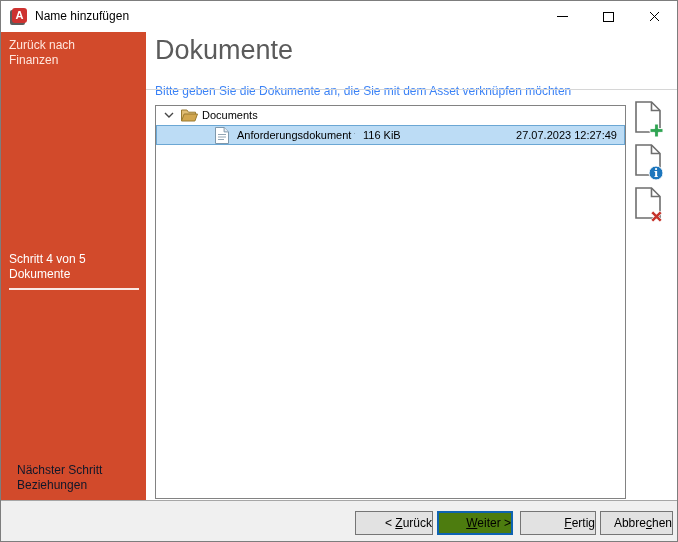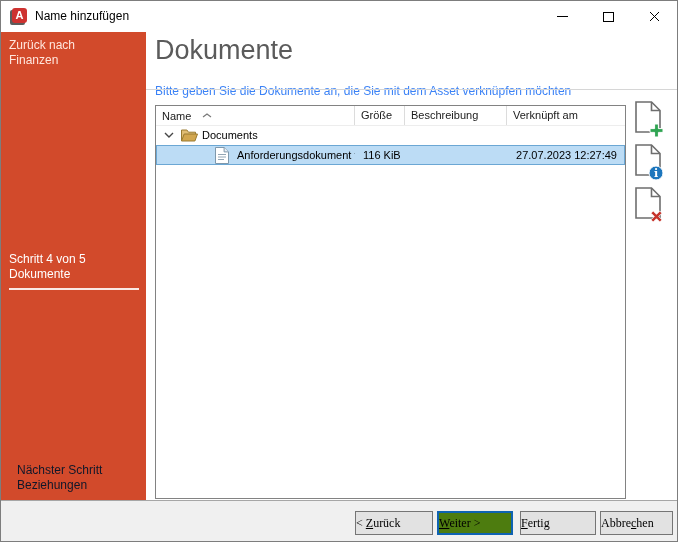--- a/index.html
+++ b/index.html
@@ -54,22 +54,22 @@
   .doc-linked { position:absolute; right:7px; top:3px; }
 
   .action-col { position:absolute; left:487px; top:69px; display:flex; flex-direction:column; gap:8px; }
   .action-btn { position:relative; width:30px; height:35px; background:none; border:none; padding:0; cursor:pointer; }
   .badge { position:absolute; right:-1px; bottom:-2px; }
 
   
   .footer { position:absolute; left:0; bottom:0; width:100%; height:41px; box-sizing:border-box;
             background:#f0f0f0; border-top:1px solid #a6a6a6; }
   .btn { position:absolute; top:10px; height:24px; box-sizing:border-box; background:#e2e2e2;
-         border:1px solid #757575; font-family:Liberation Serif, serif; font-size:12px; color:#000;
-         text-align:left; padding:0; cursor:pointer; }
+         border:1px solid #757575; font-family:Liberation Sans, sans-serif; font-size:12px; color:#000;
+         text-align:right; padding:0; cursor:pointer; }
   .btn-back   { left:354px; width:78px; }
   .btn-next   { left:436px; width:76px; border:2px solid #0f63b2; background:#4d7c0f; }
   .btn-finish { left:519px; width:76px; }
   .btn-cancel { left:599px; width:73px; }
   .mn { text-decoration:underline; text-underline-offset:1px; }
 </style>
 </head>
 <body>
 
 <div class="window">
@@ -110,31 +110,20 @@
       <div>Beziehungen</div>
     </div>
   </div>
 
   <div class="main">
     <div class="heading">Dokumente</div>
     <div class="subtitle">Bitte geben Sie die Dokumente an, die Sie mit dem Asset verknüpfen möchten</div>
     <div class="head-sep"></div>
 
     <div class="doc-table">
-      <div class="thead">
-        <div class="th th-name">
-          <span>Name</span>
-          <svg width="10" height="5" viewBox="0 0 10 5">
-            <polyline points="1,4 5,1 9,4" fill="none" stroke="#7a7a7a" stroke-width="1.2"></polyline>
-          </svg>
-        </div>
-        <div class="th th-size">Größe</div>
-        <div class="th th-desc">Beschreibung</div>
-        <div class="th th-linked">Verknüpft am</div>
-      </div>
 
       <div class="row">
         <svg class="chevron" width="10" height="6" viewBox="0 0 10 6">
           <polyline points="1,1 5,5 9,1" fill="none" stroke="#474747" stroke-width="1.4"></polyline>
         </svg>
         <svg class="folder-ic" width="17" height="13" viewBox="0 0 17 13">
           <path d="M0.5 12 V1 h5.4 l1.6 2.2 h7 V5" fill="#e0bd74" stroke="#9a7b30" stroke-width="1"></path>
           <path d="M0.5 12 L3.2 5 h13.3 l-2.6 7 z" fill="#d2a74f" stroke="#9a7b30" stroke-width="1"></path>
         </svg>
         <span class="folder-label">Documents</span>

